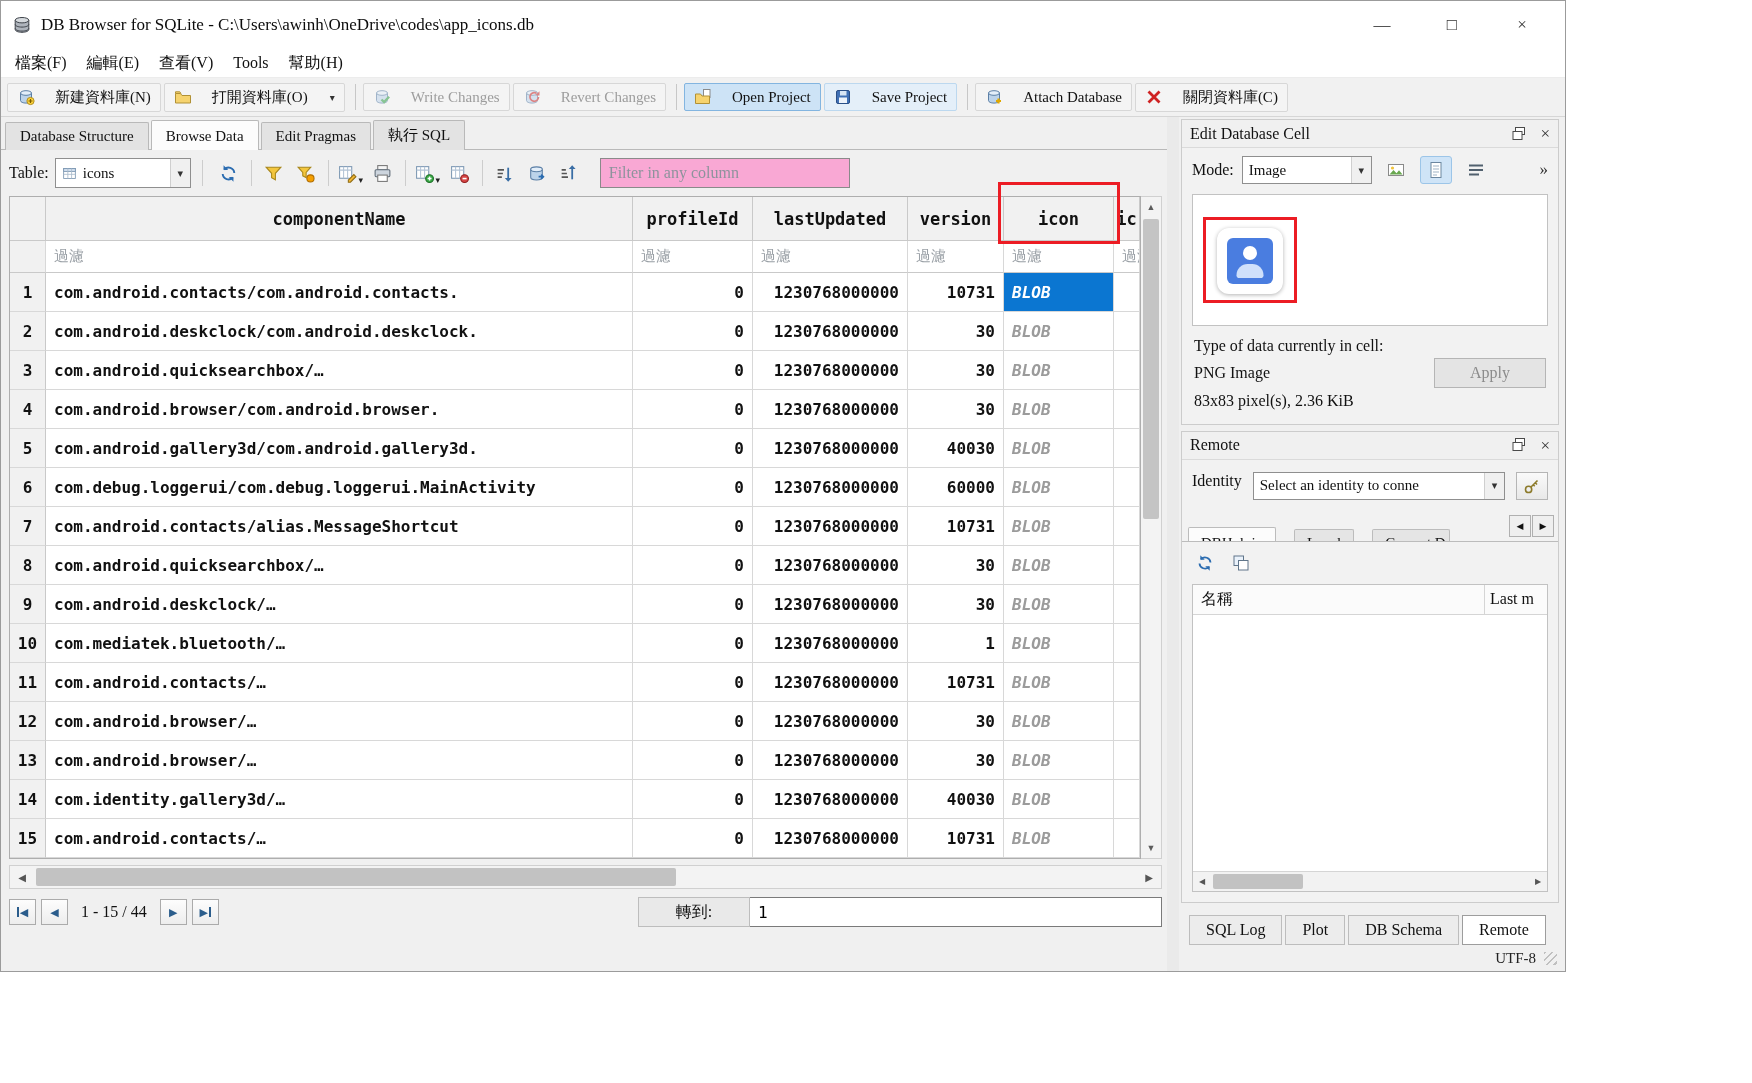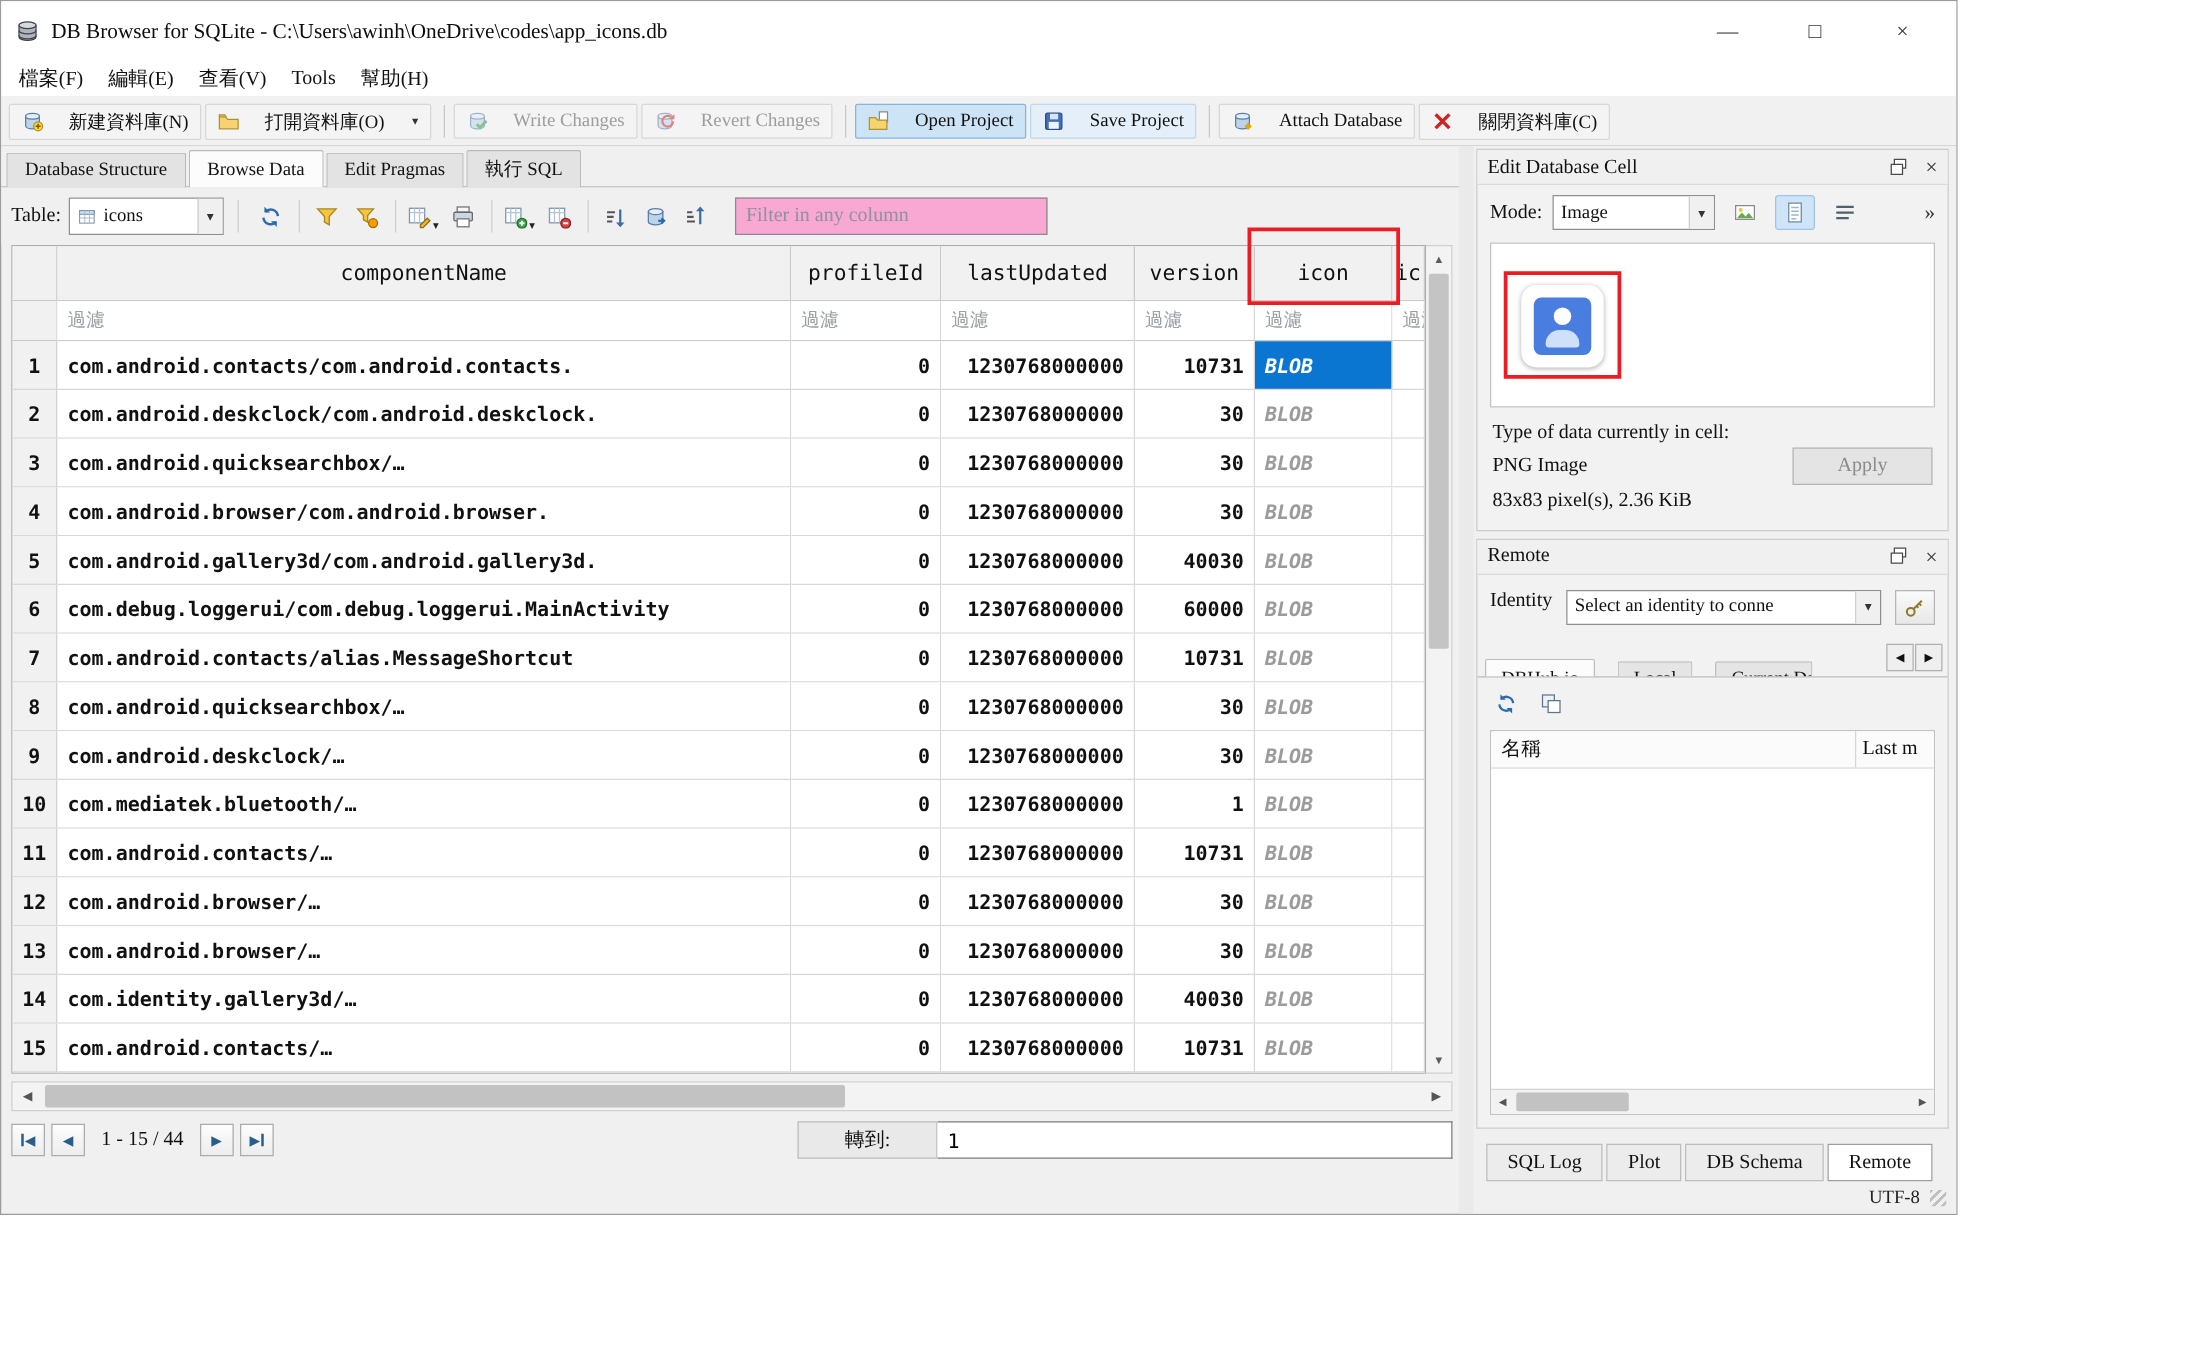--- a/index.html
+++ b/index.html
@@ -40,34 +40,34 @@
   .main-tabs{height:33px;display:flex;align-items:flex-end;padding-left:4px;background:#f0f0f0;border-bottom:1px solid #b9b9b9;font-size:15px}
   .mtab{padding:5px 14px;border:1px solid #b9b9b9;border-bottom:none;background:#e3e3e3;margin-right:2px;border-radius:2px 2px 0 0;position:relative;top:1px;white-space:nowrap}
   .mtab.active{background:#fcfcfc;padding-top:7px}
 
   
   .browse-toolbar{height:46px;display:flex;align-items:center;padding:0 8px;gap:6px;background:#f0f0f0}
   .lbl{font-size:16px}
   .combo{height:30px;background:#fff;border:1px solid #8f8f8f;display:flex;align-items:center;gap:6px;padding:0 0 0 6px;font-size:15px}
   .combo-text{white-space:nowrap;overflow:hidden}
   .combo-arrow{margin-left:auto;align-self:stretch;display:flex;align-items:center;justify-content:center;width:20px;font-size:11px;color:#333;background:#f0f0f0;border-left:1px solid #cfcfcf}
-  .table-combo{width:124px}
+  .table-combo{width:136px}
   .browse-icons{display:flex;align-items:center;gap:2px}
   .bibtn{min-width:30px;height:30px;display:flex;align-items:center;justify-content:center;border-radius:3px;padding:0 2px}
   .bicon{width:19px;height:19px;display:inline-block}
   .caret{font-size:9px;color:#222;margin-left:1px;align-self:flex-end;padding-bottom:3px}
   .bsep{width:1px;height:26px;background:#cdcdcd;margin:0 5px}
   .filter-box{margin-left:10px;width:250px;height:30px;border:1px solid #8a8a8a;background:#f9a8d4;display:flex;align-items:center;padding:0 8px}
   .filter-box input{border:none;outline:none;width:100%;font-size:16px;font-family:"Liberation Serif",serif;color:#333;background:transparent}
   ::placeholder{color:#8d939c;opacity:1}
 
   
   .grid-zone{display:flex;height:663px;margin-left:8px;position:relative}
   .grid{display:grid;border:1px solid #aeaeae;background:#fff;font-family:"DejaVu Sans Mono",monospace;overflow:hidden;align-content:start}
-  .gh{height:44px;display:flex;align-items:center;justify-content:center;font-weight:normal;font-size:17px;background:#f1f1f1;border-right:1px solid #c9c9c9;border-bottom:1px solid #c9c9c9;white-space:nowrap;overflow:hidden}
+  .gh{height:44px;display:flex;align-items:center;justify-content:center;font-weight:bold;font-size:17px;background:#f1f1f1;border-right:1px solid #c9c9c9;border-bottom:1px solid #c9c9c9;white-space:nowrap;overflow:hidden}
   .gf{height:32px;background:#fff;border-right:1px solid #d8d8d8;border-bottom:1px solid #c9c9c9;color:#9aa0a6;font-family:"Liberation Serif",serif;font-size:15px;display:flex;align-items:center;padding:0 8px;white-space:nowrap;overflow:hidden}
   .gf.gutter,.gh.gutter{background:#f1f1f1}
   .gn{height:39px;background:#f1f1f1;border-right:1px solid #c9c9c9;border-bottom:1px solid #d8d8d8;display:flex;align-items:center;justify-content:center;font-size:16px;font-weight:bold}
   .gc{height:39px;border-right:1px solid #d8d8d8;border-bottom:1px solid #d8d8d8;display:flex;align-items:center;padding:0 8px;font-size:16px;font-weight:bold;white-space:nowrap;overflow:hidden;background:#fff}
   .gc.col-profileId,.gc.col-lastUpdated,.gc.col-version{justify-content:flex-end}
   .gc.blob{color:#9b9b9b;font-style:italic}
   .gc.blob.sel{background:var(--sel-color,#0b76d1);color:#fff}
   .gc.col-extra{padding:0}
 
   

